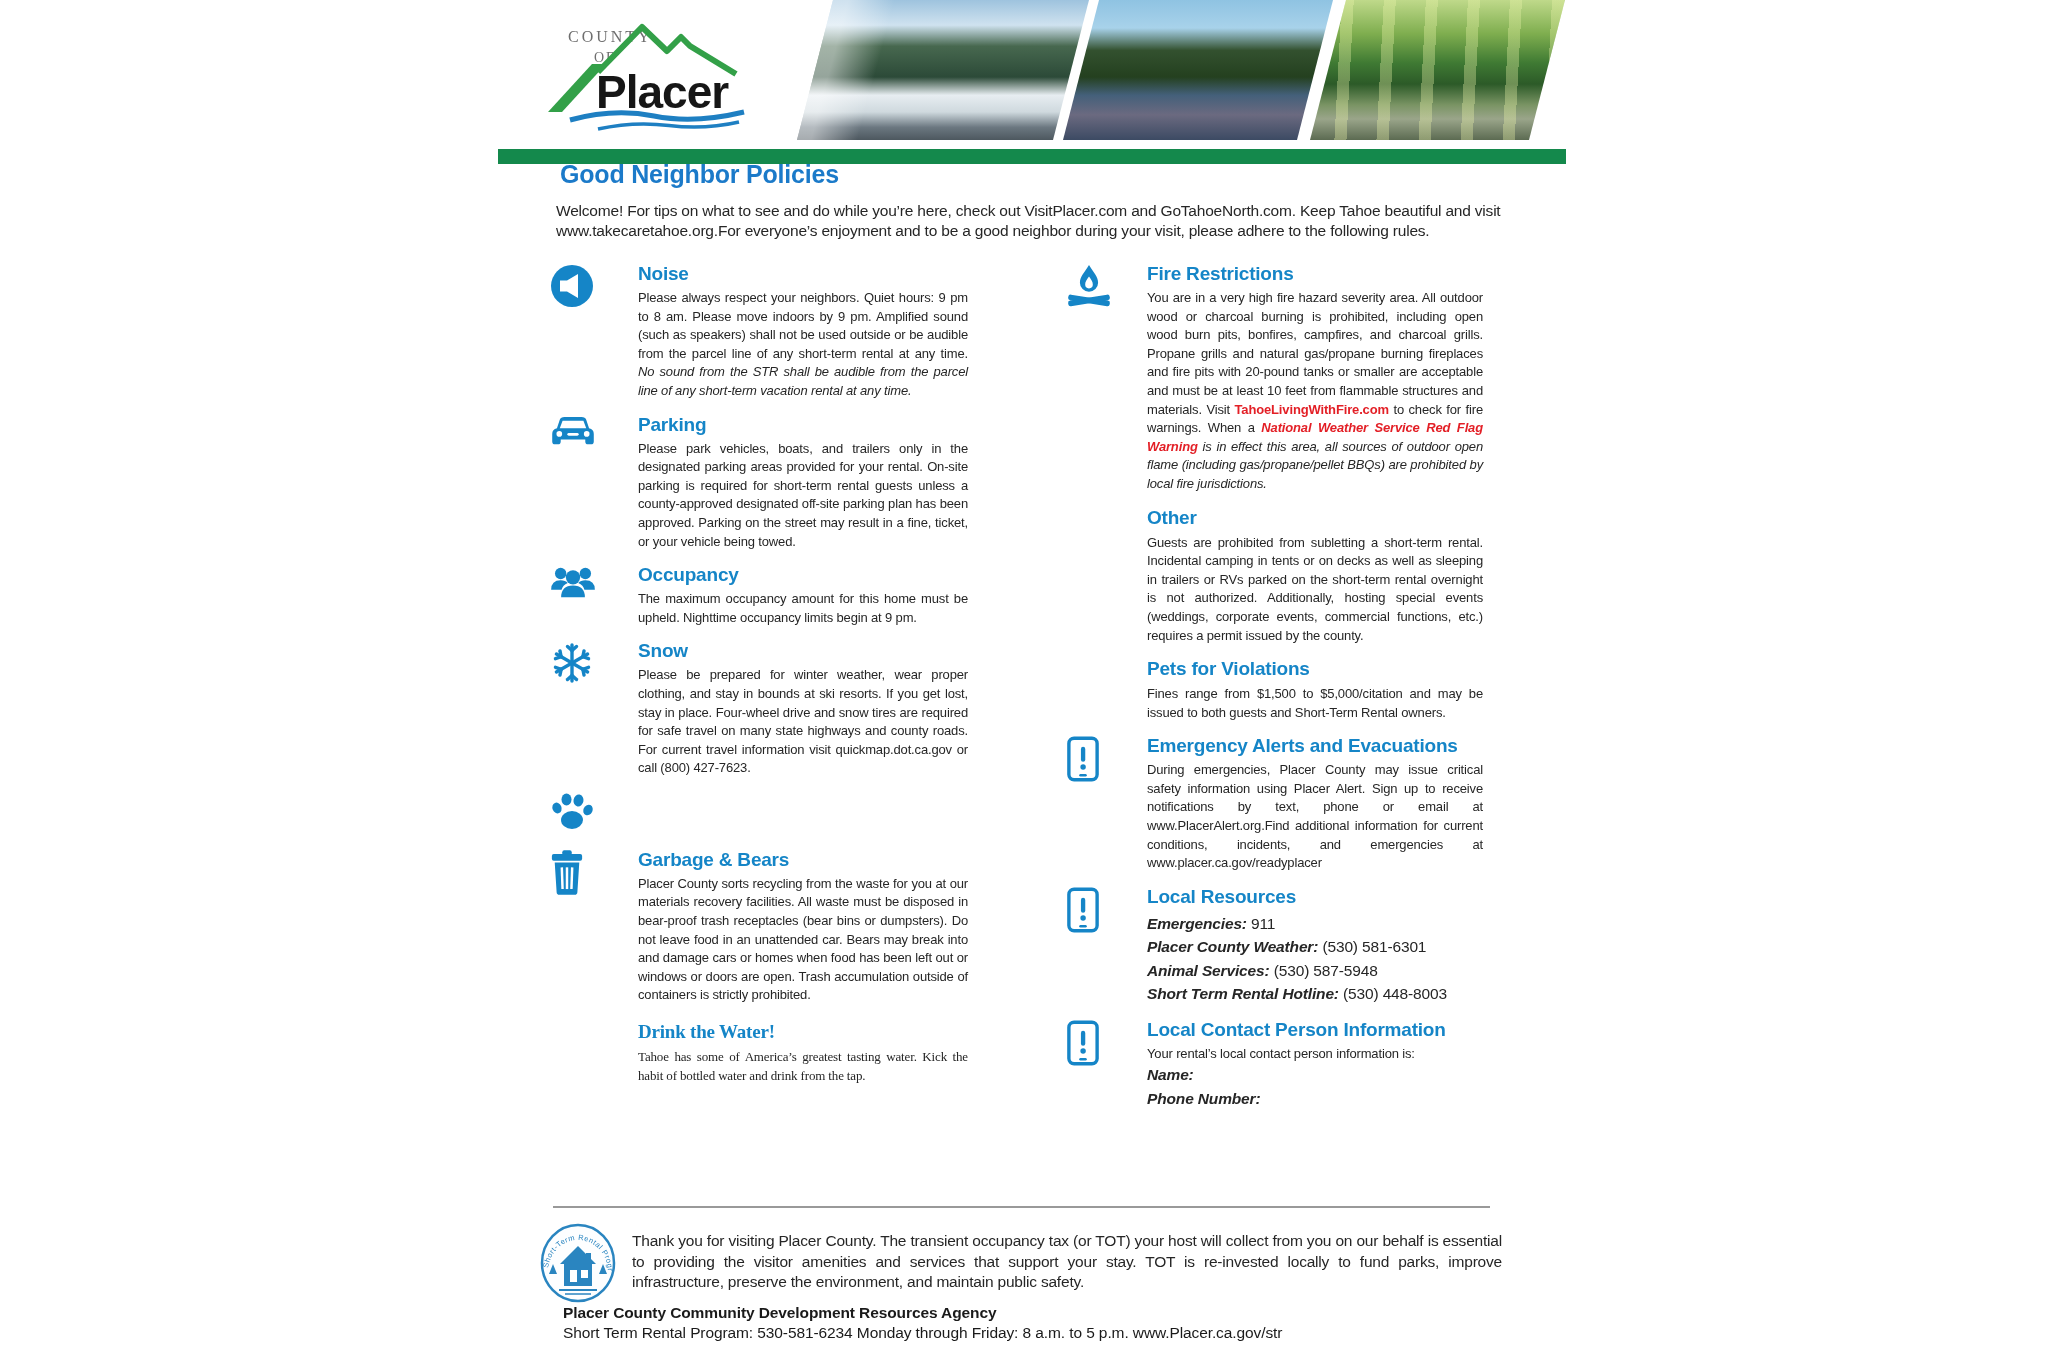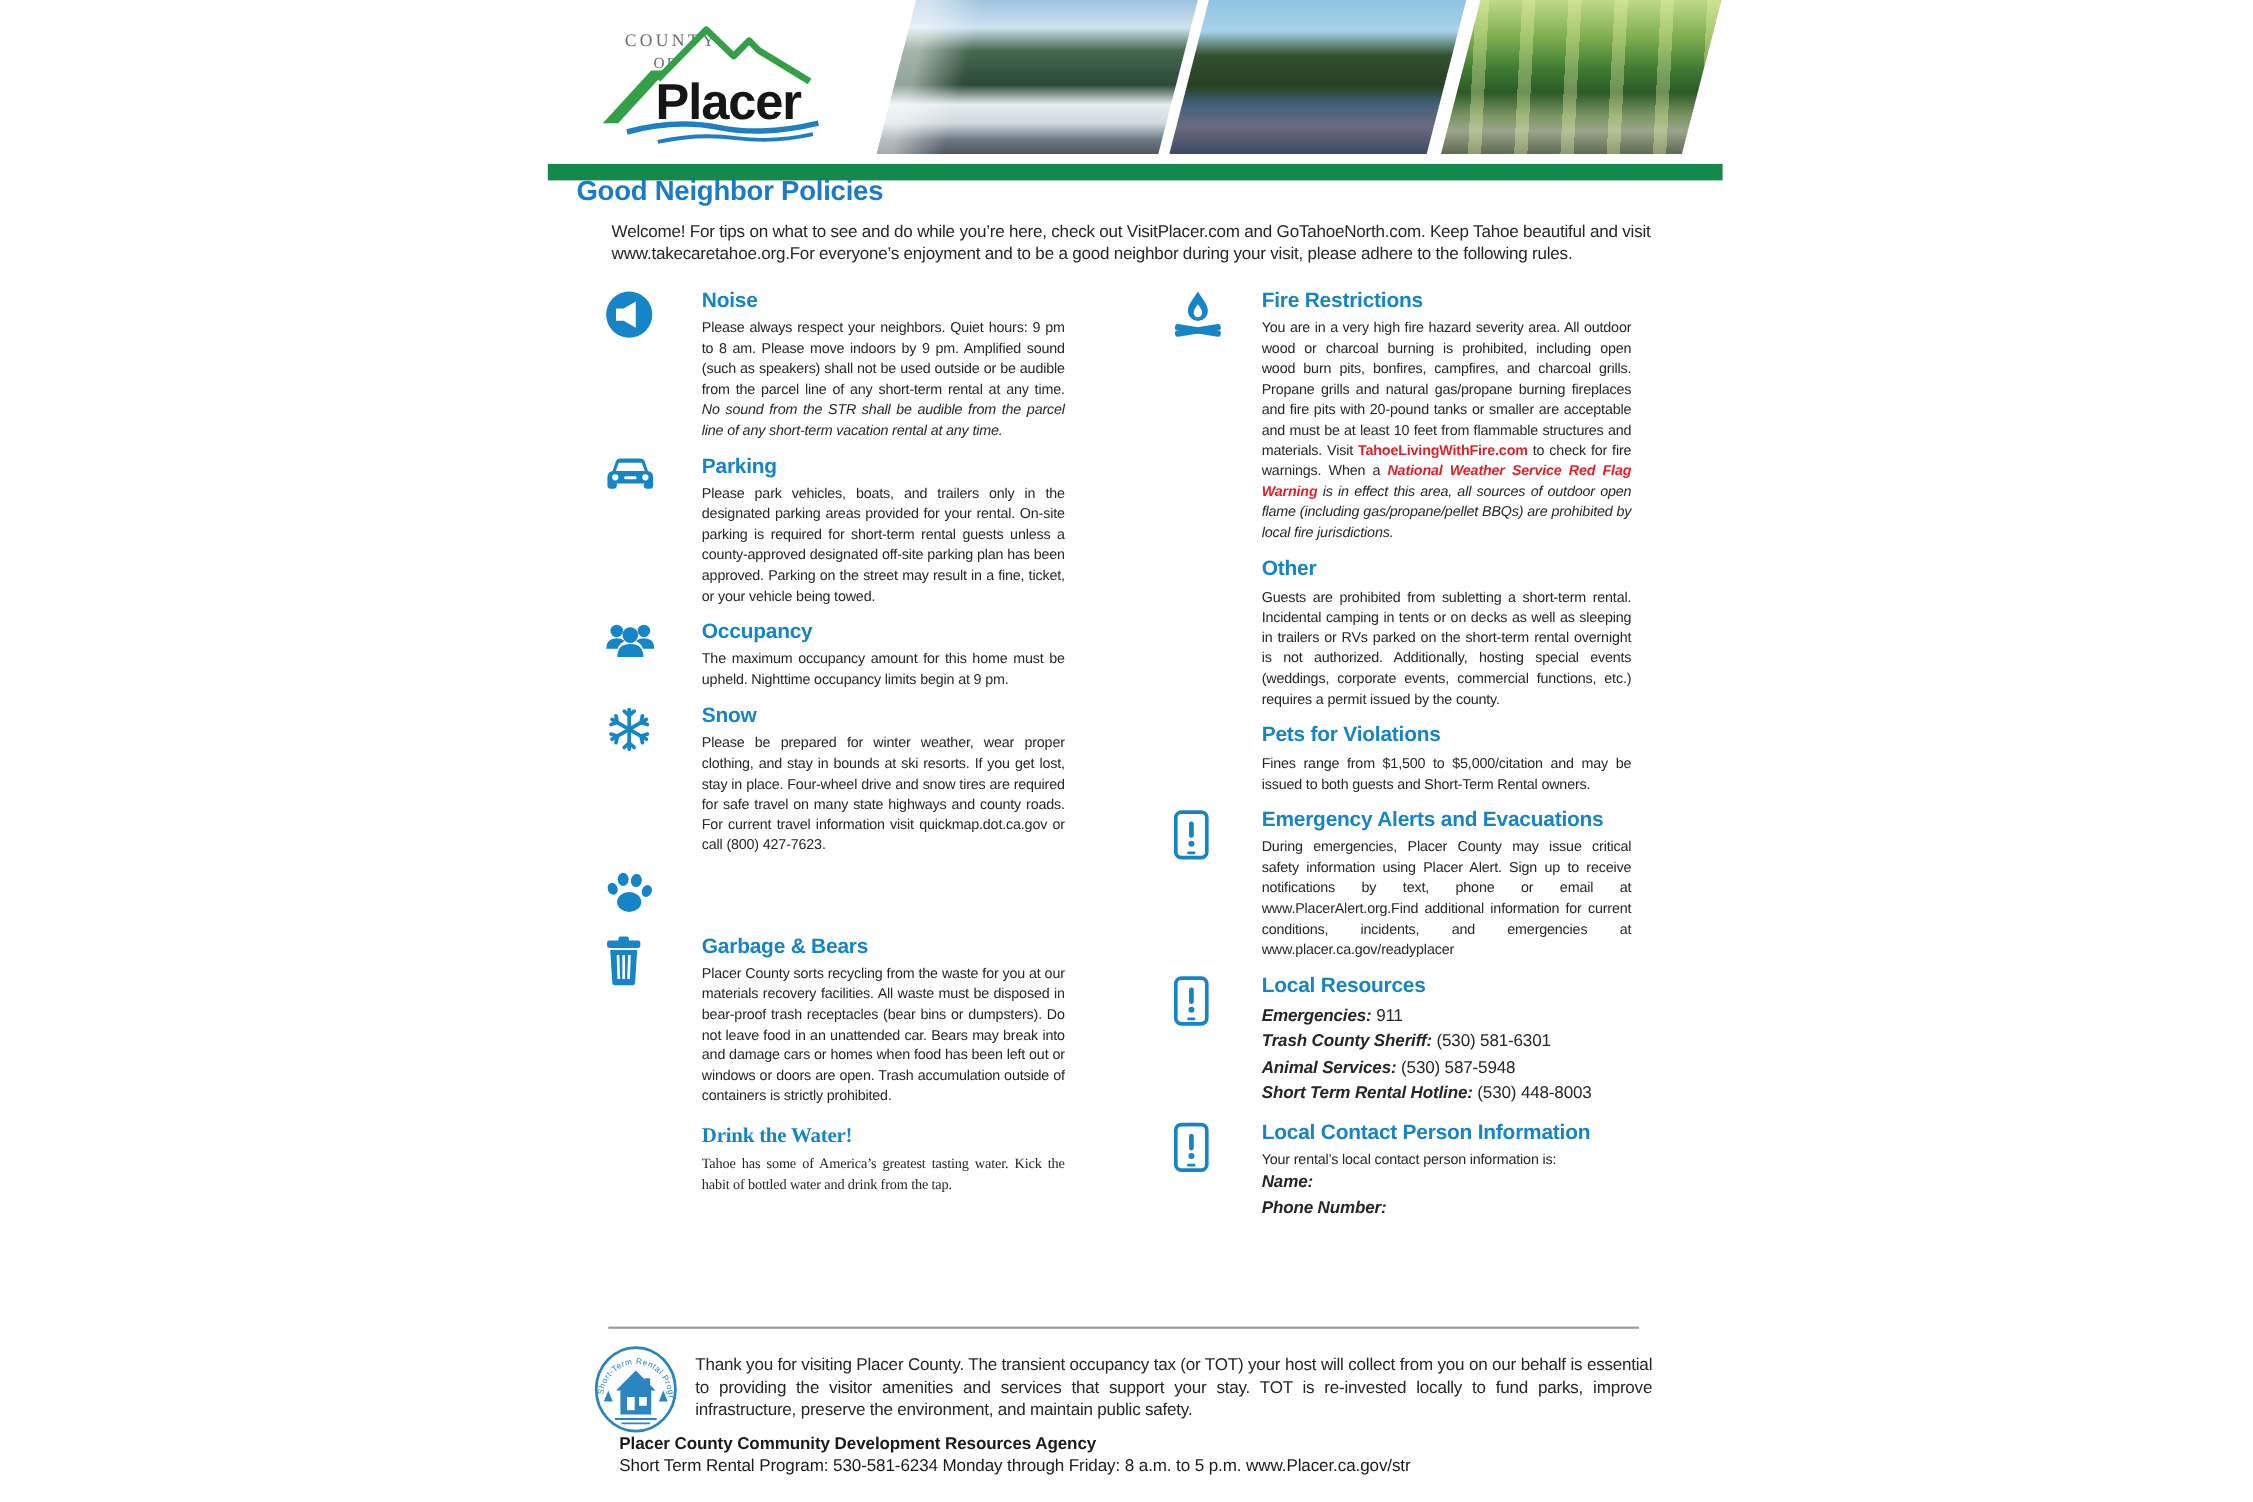--- a/index.html
+++ b/index.html
@@ -27,21 +27,21 @@
     background:
       radial-gradient(60px 40px at 32% 56%, rgba(90,59,40,.9) 0 40%, rgba(90,59,40,0) 46%),
       linear-gradient(180deg,#8fc3e2 0%,#a8d2ea 20%,#33512f 36%,#24401f 55%,#44607a 68%,#6b6a80 82%,#3c4a63 100%);}
   #photo-3{left:0;width:772px;clip-path:polygon(551px 0,770px 0,734px 140px,515px 140px);
     background:
       repeating-linear-gradient(93deg, rgba(235,244,170,.35) 0 12px, rgba(235,244,170,0) 12px 42px),
       linear-gradient(180deg,#bfd98a 0%,#7fae4f 24%,#3f7a33 45%,#2c5a28 60%,#7a9464 75%,#9aa58a 85%,#5c6b52 100%);}
   #green-bar{left:498px;top:149px;width:1068px;height:15px;background:var(--green);}
 
   
-  #page-title{left:524px;top:160px;font-size:25px;font-weight:bold;color:#1b7ac9;letter-spacing:-0.2px;}
+  #page-title{left:560px;top:160px;font-size:25px;font-weight:bold;color:#1b7ac9;letter-spacing:-0.2px;}
   #intro{left:556px;top:201px;width:952px;font-size:15.5px;line-height:20px;letter-spacing:-0.2px;}
 
   
   #col-left{left:550px;top:263px;width:418px;}
   #col-right{left:1067px;top:263px;width:416px;}
   .section{display:flex;margin-bottom:13px;gap:16px;}
   #col-left .icon-cell{flex:0 0 72px;}
   #col-right .icon-cell{flex:0 0 64px;}
   .icon-cell{padding-top:1px;}
   .content{flex:1 1 auto;min-width:0;}
@@ -252,21 +252,21 @@
     <div class="section" data-name="section-local-resources">
       <div class="icon-cell" data-name="phone-alert-icon"><svg width="32" height="46" viewBox="0 0 34 48">
           <rect x="2" y="2" width="30" height="44" rx="5.5" fill="none" stroke="#1585c7" stroke-width="3.6"></rect>
           <rect x="14.8" y="11" width="4.6" height="16" rx="2.3" fill="#1585c7"></rect>
           <circle cx="17.1" cy="32.5" r="2.9" fill="#1585c7"></circle>
           <rect x="13" y="40" width="8" height="2.6" rx="1.3" fill="#1585c7"></rect>
         </svg></div>
       <div class="content">
         <h3 data-name="section-heading">Local Resources</h3>
         <div class="res-line" data-name="info-line"><span class="lbl">Emergencies:</span> <span class="val">911</span></div>
-        <div class="res-line" data-name="info-line"><span class="lbl">Trash County Sheriff:</span> <span class="val">(530) 581-6301</span></div>
+        <div class="res-line" data-name="info-line"><span class="lbl">Placer County Weather:</span> <span class="val">(530) 581-6301</span></div>
         <div class="res-line" data-name="info-line"><span class="lbl">Animal Services:</span> <span class="val">(530) 587-5948</span></div>
         <div class="res-line" data-name="info-line"><span class="lbl">Short Term Rental Hotline:</span> <span class="val">(530) 448-8003</span></div>
       </div>
     </div>
     <div class="section" data-name="section-local-contact">
       <div class="icon-cell" data-name="phone-alert-icon"><svg width="32" height="46" viewBox="0 0 34 48">
           <rect x="2" y="2" width="30" height="44" rx="5.5" fill="none" stroke="#1585c7" stroke-width="3.6"></rect>
           <rect x="14.8" y="11" width="4.6" height="16" rx="2.3" fill="#1585c7"></rect>
           <circle cx="17.1" cy="32.5" r="2.9" fill="#1585c7"></circle>
           <rect x="13" y="40" width="8" height="2.6" rx="1.3" fill="#1585c7"></rect>

